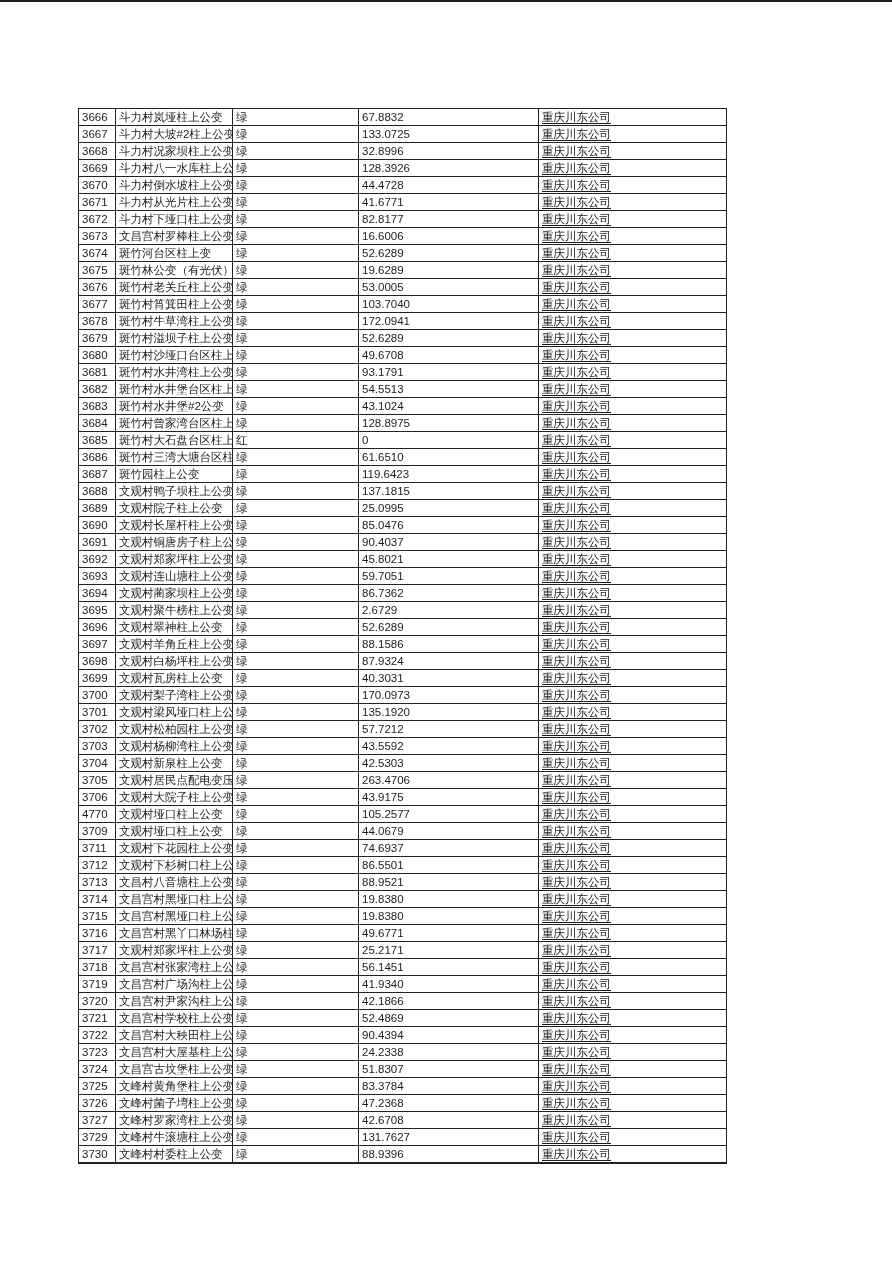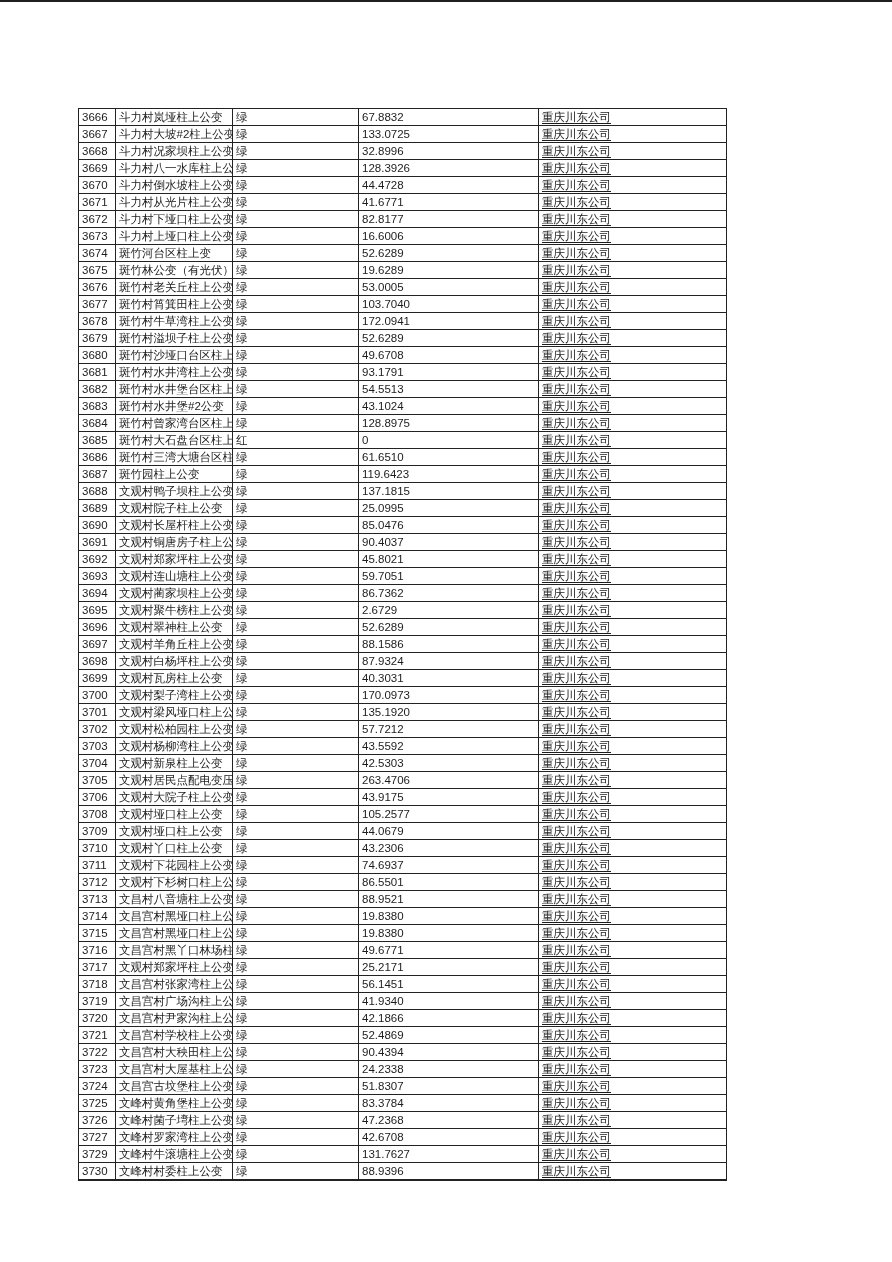--- a/index.html
+++ b/index.html
@@ -114,21 +114,21 @@
     </tr>
         <tr>
       <td class="c-id">3672</td>
       <td class="c-name">斗力村下垭口柱上公变</td>
       <td class="c-status">绿</td>
       <td class="c-value">82.8177</td>
       <td class="c-company">重庆川东公司</td>
     </tr>
         <tr>
       <td class="c-id">3673</td>
-      <td class="c-name">斗力村上垭口柱上公变</td>
+      <td class="c-name">文昌宫村罗棒柱上公变</td>
       <td class="c-status">绿</td>
       <td class="c-value">16.6006</td>
       <td class="c-company">重庆川东公司</td>
     </tr>
         <tr>
       <td class="c-id">3674</td>
       <td class="c-name">斑竹河台区柱上变</td>
       <td class="c-status">绿</td>
       <td class="c-value">52.6289</td>
       <td class="c-company">重庆川东公司</td>
@@ -351,38 +351,31 @@
       <td class="c-company">重庆川东公司</td>
     </tr>
         <tr>
       <td class="c-id">3706</td>
       <td class="c-name">文观村大院子柱上公变</td>
       <td class="c-status">绿</td>
       <td class="c-value">43.9175</td>
       <td class="c-company">重庆川东公司</td>
     </tr>
         <tr>
-      <td class="c-id">3708</td>
+      <td class="c-id">4770</td>
       <td class="c-name">文观村垭口柱上公变</td>
       <td class="c-status">绿</td>
       <td class="c-value">105.2577</td>
       <td class="c-company">重庆川东公司</td>
     </tr>
         <tr>
       <td class="c-id">3709</td>
       <td class="c-name">文观村垭口柱上公变</td>
       <td class="c-status">绿</td>
       <td class="c-value">44.0679</td>
-      <td class="c-company">重庆川东公司</td>
-    </tr>
-        <tr>
-      <td class="c-id">3710</td>
-      <td class="c-name">文观村丫口柱上公变</td>
-      <td class="c-status">绿</td>
-      <td class="c-value">43.2306</td>
       <td class="c-company">重庆川东公司</td>
     </tr>
         <tr>
       <td class="c-id">3711</td>
       <td class="c-name">文观村下花园柱上公变</td>
       <td class="c-status">绿</td>
       <td class="c-value">74.6937</td>
       <td class="c-company">重庆川东公司</td>
     </tr>
         <tr>

